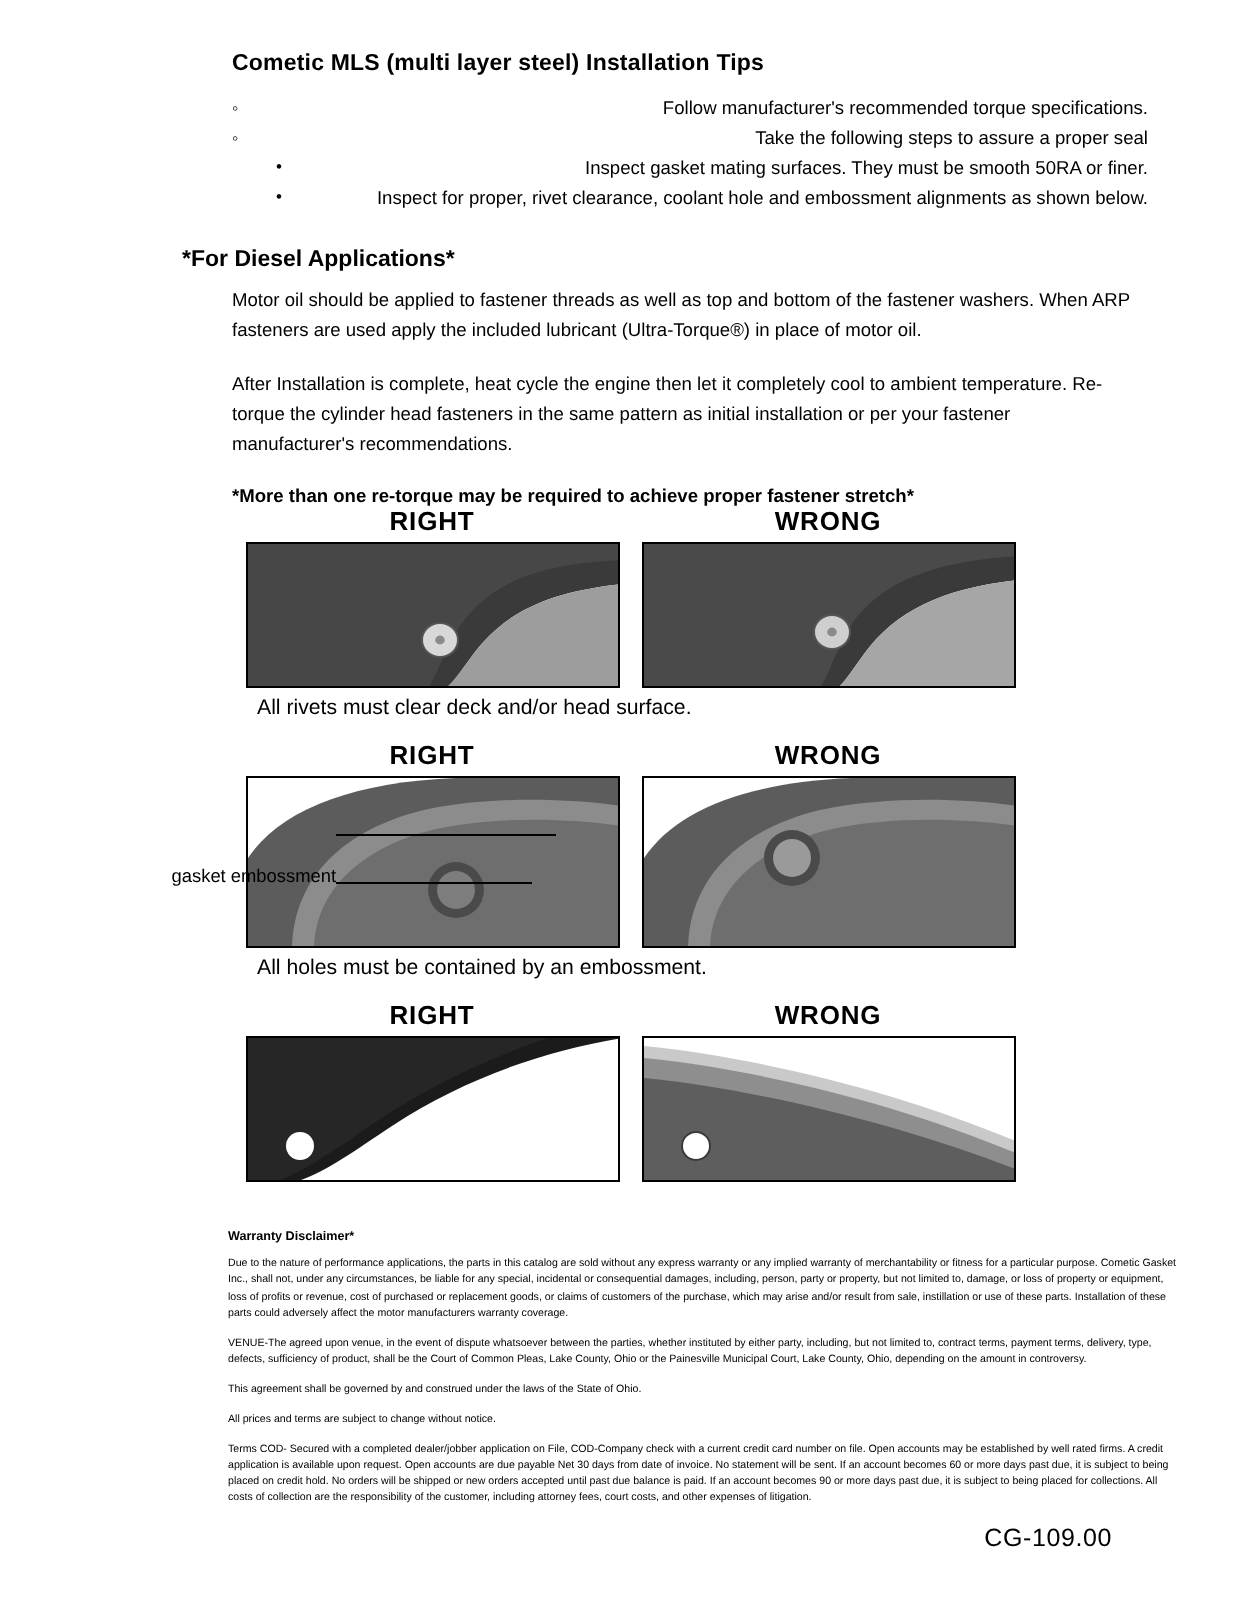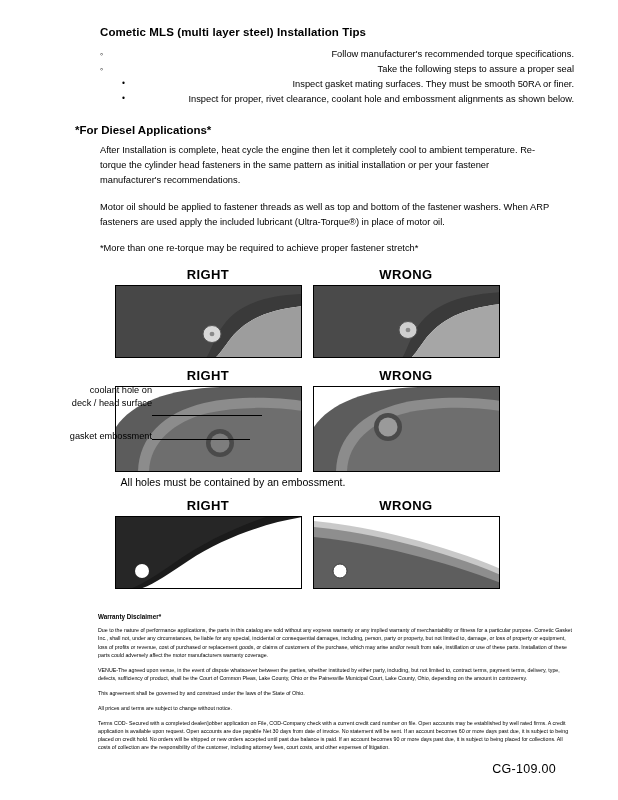--- a/index.html
+++ b/index.html
@@ -11,21 +11,21 @@
     font-family: "Liberation Sans", sans-serif;
     color: #000000;
     position: relative;
     overflow: hidden;
   }
   .page {
     position: absolute;
     left: 0; top: 0;
     width: 618px;
     height: 800px;
-    padding: 26px 44px 0 40px;
+    padding: 26px 44px 0 56px;
   }
   h1.title {
     font-size: 11.5px;
     font-weight: bold;
     margin: 0 0 9px 60px;
     letter-spacing: 0.1px;
   }
   .bullets {
     margin: 0 0 0 60px;
     padding: 0;
@@ -71,25 +71,25 @@
   p.body {
     font-size: 9.3px;
     line-height: 1.62;
     margin: 0 0 0 60px;
     max-width: 452px;
   }
   p.body + p.body { margin-top: 12px; }
   p.note {
     font-size: 9.3px;
     margin: 13px 0 0 60px;
+    font-weight: bold;
   }
 
   
   .figures {
-    margin-top: 14px;
     margin-left: 0;
     position: relative;
   }
   .figrow {
     display: flex;
     justify-content: center;
     gap: 11px;
   }
   .figcell { width: 187px; }
   .figlabel {
@@ -168,22 +168,22 @@
     <li>
       <span>Take the following steps to assure a proper seal</span>
       <ul class="subbullets">
         <li><span>Inspect gasket mating surfaces.  They must be smooth 50RA or finer.</span></li>
         <li><span>Inspect for proper, rivet clearance, coolant hole and embossment alignments as shown below.</span></li>
       </ul>
     </li>
   </ul>
 
   <h2 class="section">*For Diesel Applications*</h2>
+  <p class="body">Motor oil should be applied to fastener threads as well as top and bottom of the fastener washers. When ARP fasteners are used apply the included lubricant (Ultra-Torque®) in place of motor oil.</p>
   <p class="body">After Installation is complete, heat cycle the engine then let it completely cool to ambient temperature. Re-torque the cylinder head fasteners in the same pattern as initial installation or per your fastener manufacturer's recommendations.</p>
-  <p class="body">Motor oil should be applied to fastener threads as well as top and bottom of the fastener washers. When ARP fasteners are used apply the included lubricant (Ultra-Torque®) in place of motor oil.</p>
   <p class="note">*More than one re-torque may be required to achieve proper fastener stretch*</p>
 
   <div class="figures">
 
     <div class="figrow">
       <div class="figcell">
         <div class="figlabel">RIGHT</div>
         <div class="figbox">
           <svg width="187" height="73" viewBox="0 0 187 73" xmlns="http://www.w3.org/2000/svg">
             <rect x="0" y="0" width="187" height="73" fill="#ffffff"></rect>
@@ -200,20 +200,25 @@
         <div class="figbox">
           <svg width="187" height="73" viewBox="0 0 187 73" xmlns="http://www.w3.org/2000/svg">
             <rect x="0" y="0" width="187" height="73" fill="#ffffff"></rect>
             <path d="M0 0 H187 V18 C150 22 126 33 110 55 C102 66 98 73 94 73 H0 Z" fill="#3a3a3a"></path>
             <path d="M187 18 C150 22 126 33 110 55 C102 66 98 73 94 73 H187 Z" fill="#a6a6a6"></path>
             <path d="M0 0 H187 V6 C140 9 116 21 102 43 C94 57 90 73 86 73 H0 Z" fill="#4a4a4a"></path>
             <ellipse cx="94" cy="44" rx="9" ry="8.5" fill="#cfcfcf" stroke="#555" stroke-width="1"></ellipse>
             <ellipse cx="94" cy="44" rx="2.4" ry="2.2" fill="#8a8a8a"></ellipse>
           </svg>
         </div>
+      </div>
+    </div>
+    <div class="caprow">
+      <div class="capwrap">
+        <p class="figcap big">All rivets must clear deck and/or head surface.</p>
       </div>
     </div>
 
     <div style="position:relative; margin-top:10px;">
       <div class="figrow">
         <div class="figcell">
           <div class="figlabel">RIGHT</div>
           <div class="figbox tall">
             <svg width="187" height="86" viewBox="0 0 187 86" xmlns="http://www.w3.org/2000/svg">
               <rect x="0" y="0" width="187" height="86" fill="#ffffff"></rect>
@@ -233,23 +238,20 @@
               <path d="M0 86 L0 40 C16 16 52 2 104 0 L187 0 L187 86 Z" fill="#5c5c5c"></path>
               <path d="M22 86 C22 52 46 26 88 16 C120 9 160 10 187 14 L187 86 Z" fill="#8c8c8c"></path>
               <path d="M33 86 C33 57 56 35 92 26 C122 19 160 20 187 24 L187 86 Z" fill="#6e6e6e"></path>
               <circle cx="74" cy="40" r="14" fill="#4a4a4a"></circle>
               <circle cx="74" cy="40" r="9.5" fill="#9a9a9a"></circle>
             </svg>
           </div>
         </div>
       </div>
 
-      <div class="callout" style="left:-36px; top:16px; width:148px;">
-        coolant hole on<br>deck / head surface
-      </div>
       <div class="calloutline" style="left:112px; top:47px; width:110px;"></div>
 
       <div class="callout" style="left:-36px; top:62px; width:148px;">
         gasket embossment
       </div>
       <div class="calloutline" style="left:112px; top:71px; width:98px;"></div>
     </div>
 
     <div class="caprow">
       <div class="capwrap">

